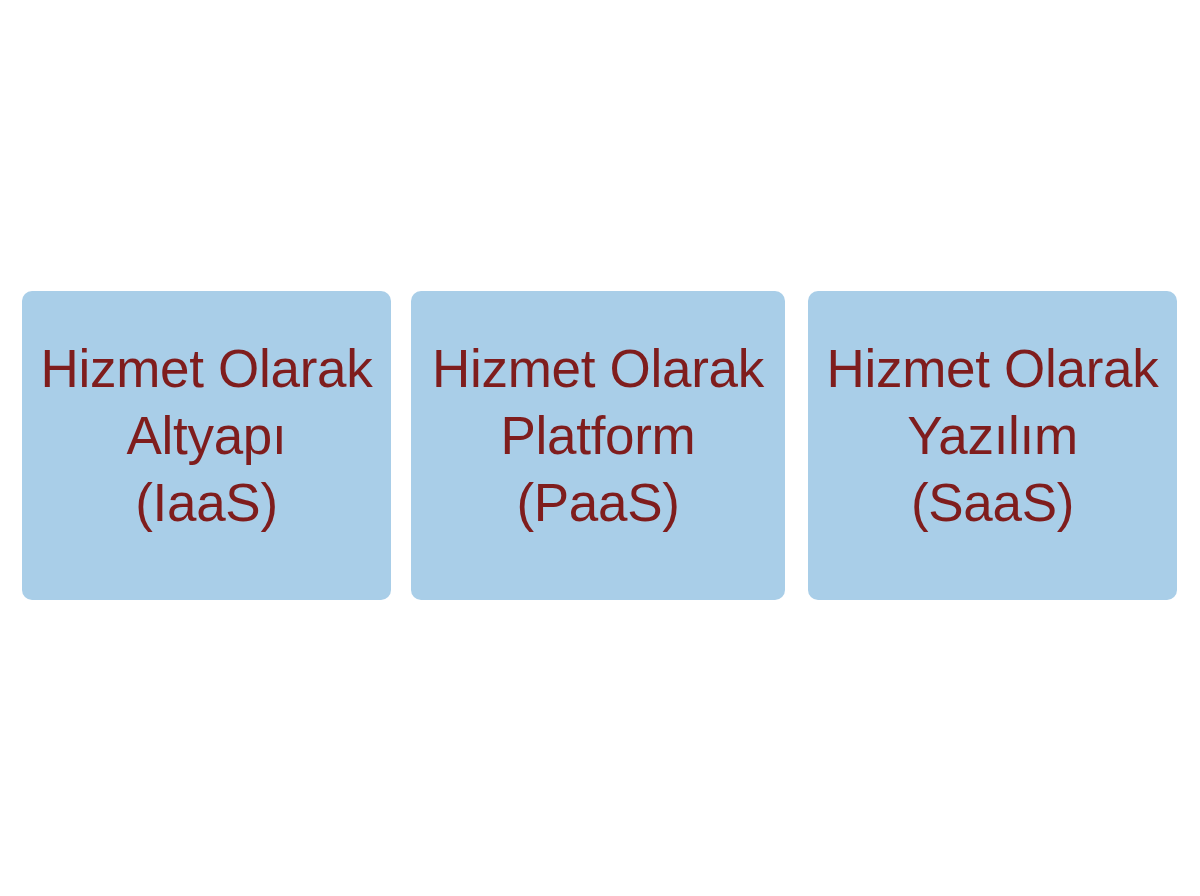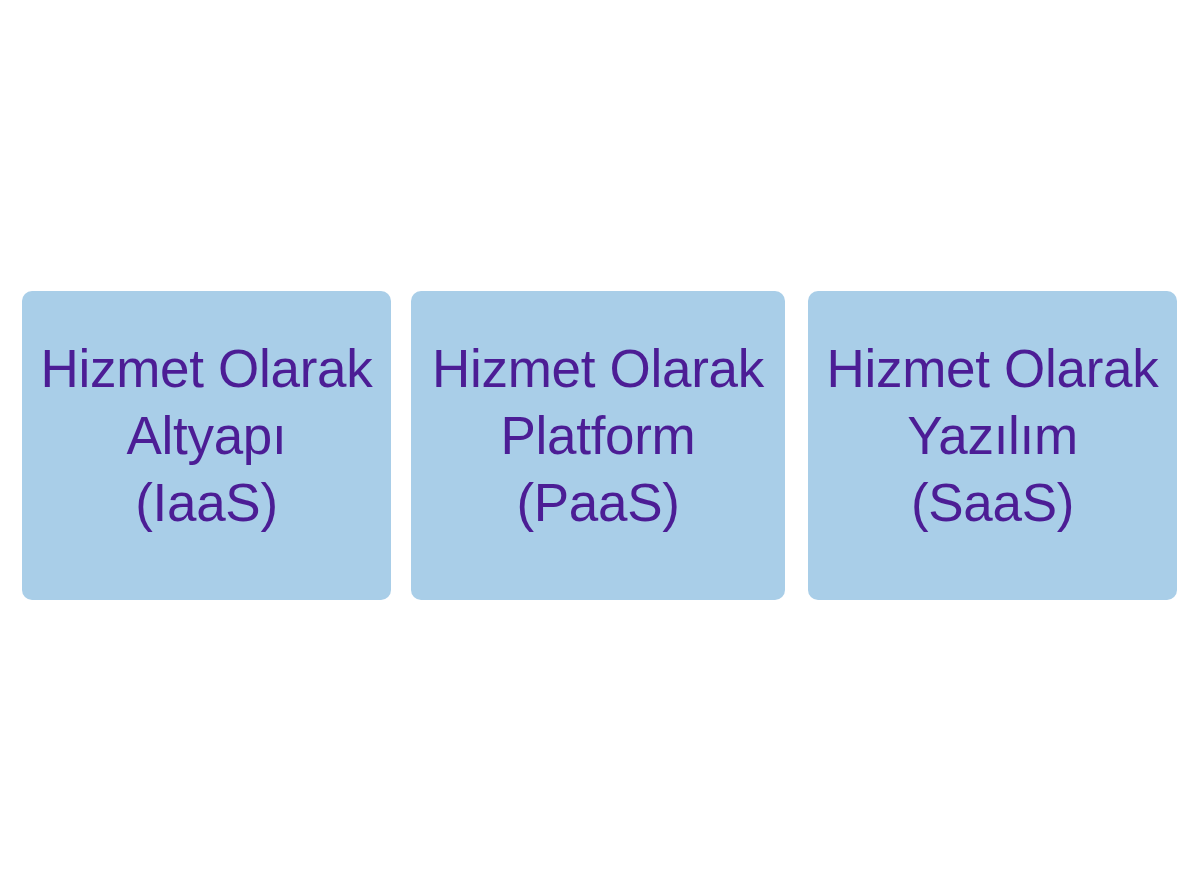--- a/index.html
+++ b/index.html
@@ -43,21 +43,21 @@
     align-items: center;
   }
 
   .card-1 { left: 22px;  width: 369px; }
   .card-2 { left: 411px; width: 374px; }
   .card-3 { left: 808px; width: 369px; }
 
   .card-text {
     width: 100%;
     text-align: center;
-    color: #4c1d95;
+    color: #7f1d1d;
     font-size: 53px;
     line-height: 67px;
     font-weight: 400;
     letter-spacing: -0.3px;
     white-space: pre-line;
   }
 </style>
 </head>
 <body>
 

